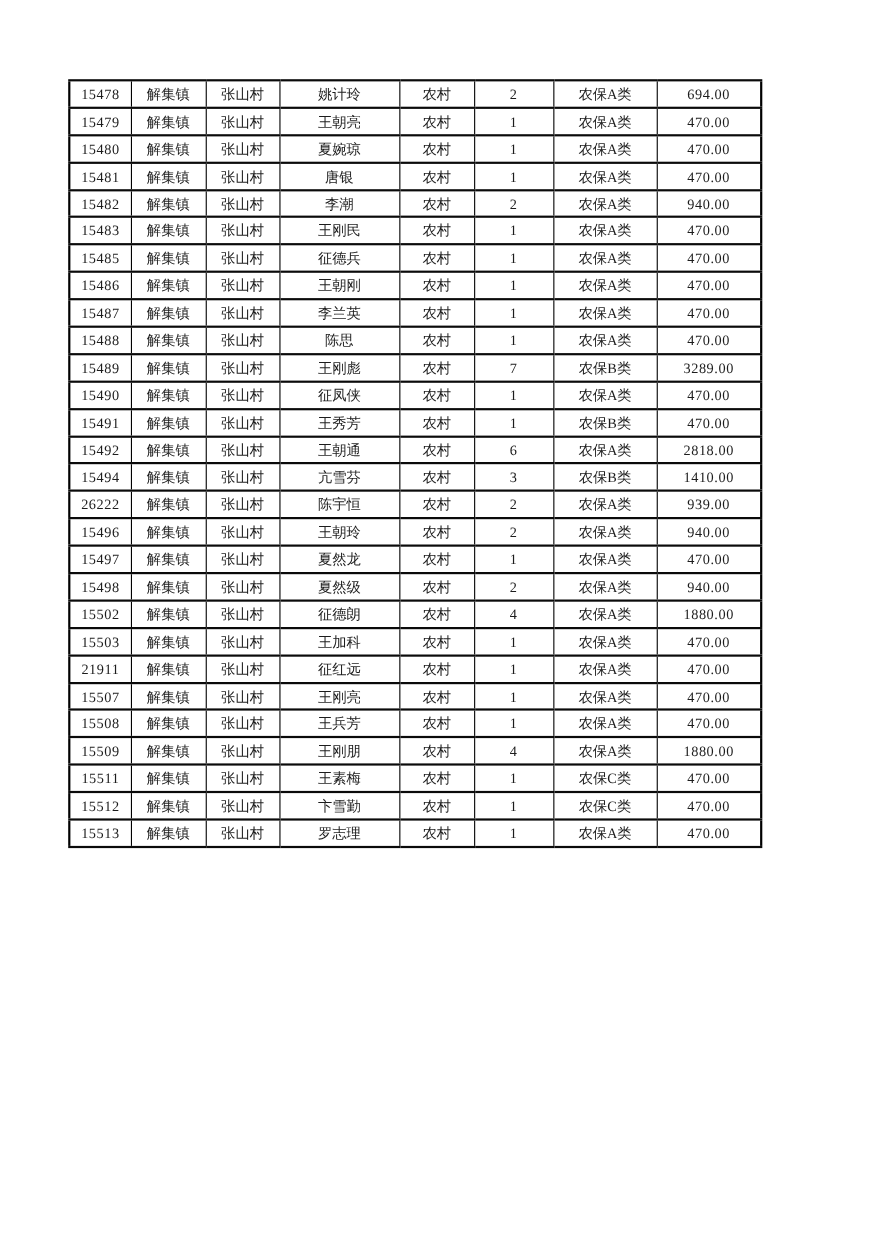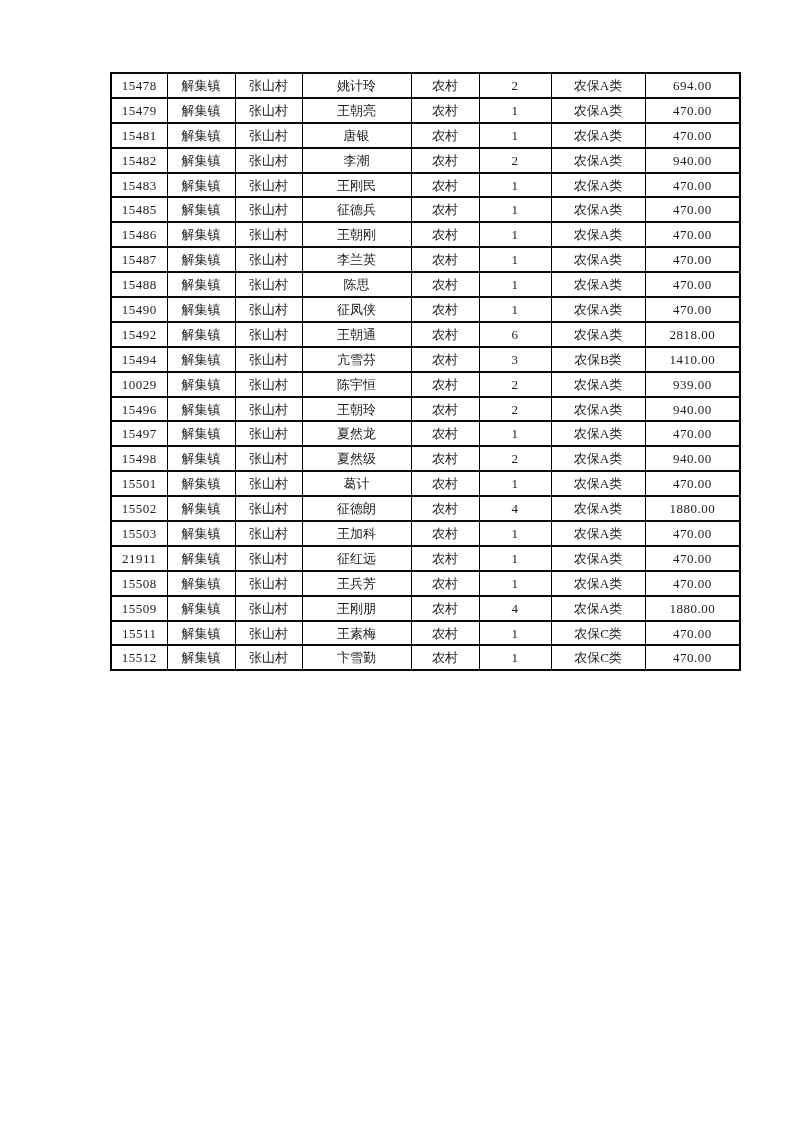--- a/index.html
+++ b/index.html
@@ -19,21 +19,20 @@
   .sheet {
     position: absolute;
     left: 62px;
     top: 72px;
   }
   table.roster {
     border-collapse: collapse;
     table-layout: fixed;
     width: 629px;
     border: 2px solid #000;
-    margin-left: 48px;
   }
   table.roster td {
     border-left: 1px solid #000;
     border-right: 1px solid #000;
     border-top: 2px solid #0a0a0a;
     border-bottom: 2px solid #0a0a0a;
     height: 24.9px;
     padding: 0 2px;
     text-align: center;
     vertical-align: middle;
@@ -86,20 +85,30 @@
           <td class="col-serial-number">15479</td>
           <td class="col-town">解集镇</td>
           <td class="col-village">张山村</td>
           <td class="col-person-name">王朝亮</td>
           <td class="col-residence-type">农村</td>
           <td class="col-insured-count">1</td>
           <td class="col-insurance-category">农保A类</td>
           <td class="col-amount">470.00</td>
         </tr>
         <tr>
+          <td class="col-serial-number">15480</td>
+          <td class="col-town">解集镇</td>
+          <td class="col-village">张山村</td>
+          <td class="col-person-name">夏婉琼</td>
+          <td class="col-residence-type">农村</td>
+          <td class="col-insured-count">1</td>
+          <td class="col-insurance-category">农保A类</td>
+          <td class="col-amount">470.00</td>
+        </tr>
+        <tr>
           <td class="col-serial-number">15481</td>
           <td class="col-town">解集镇</td>
           <td class="col-village">张山村</td>
           <td class="col-person-name">唐银</td>
           <td class="col-residence-type">农村</td>
           <td class="col-insured-count">1</td>
           <td class="col-insurance-category">农保A类</td>
           <td class="col-amount">470.00</td>
         </tr>
         <tr>
@@ -156,27 +165,47 @@
           <td class="col-serial-number">15488</td>
           <td class="col-town">解集镇</td>
           <td class="col-village">张山村</td>
           <td class="col-person-name">陈思</td>
           <td class="col-residence-type">农村</td>
           <td class="col-insured-count">1</td>
           <td class="col-insurance-category">农保A类</td>
           <td class="col-amount">470.00</td>
         </tr>
         <tr>
+          <td class="col-serial-number">15489</td>
+          <td class="col-town">解集镇</td>
+          <td class="col-village">张山村</td>
+          <td class="col-person-name">王刚彪</td>
+          <td class="col-residence-type">农村</td>
+          <td class="col-insured-count">7</td>
+          <td class="col-insurance-category">农保B类</td>
+          <td class="col-amount">3289.00</td>
+        </tr>
+        <tr>
           <td class="col-serial-number">15490</td>
           <td class="col-town">解集镇</td>
           <td class="col-village">张山村</td>
           <td class="col-person-name">征凤侠</td>
           <td class="col-residence-type">农村</td>
           <td class="col-insured-count">1</td>
           <td class="col-insurance-category">农保A类</td>
+          <td class="col-amount">470.00</td>
+        </tr>
+        <tr>
+          <td class="col-serial-number">15491</td>
+          <td class="col-town">解集镇</td>
+          <td class="col-village">张山村</td>
+          <td class="col-person-name">王秀芳</td>
+          <td class="col-residence-type">农村</td>
+          <td class="col-insured-count">1</td>
+          <td class="col-insurance-category">农保B类</td>
           <td class="col-amount">470.00</td>
         </tr>
         <tr>
           <td class="col-serial-number">15492</td>
           <td class="col-town">解集镇</td>
           <td class="col-village">张山村</td>
           <td class="col-person-name">王朝通</td>
           <td class="col-residence-type">农村</td>
           <td class="col-insured-count">6</td>
           <td class="col-insurance-category">农保A类</td>
@@ -186,21 +215,21 @@
           <td class="col-serial-number">15494</td>
           <td class="col-town">解集镇</td>
           <td class="col-village">张山村</td>
           <td class="col-person-name">亢雪芬</td>
           <td class="col-residence-type">农村</td>
           <td class="col-insured-count">3</td>
           <td class="col-insurance-category">农保B类</td>
           <td class="col-amount">1410.00</td>
         </tr>
         <tr>
-          <td class="col-serial-number">10029</td>
+          <td class="col-serial-number">26222</td>
           <td class="col-town">解集镇</td>
           <td class="col-village">张山村</td>
           <td class="col-person-name">陈宇恒</td>
           <td class="col-residence-type">农村</td>
           <td class="col-insured-count">2</td>
           <td class="col-insurance-category">农保A类</td>
           <td class="col-amount">939.00</td>
         </tr>
         <tr>
           <td class="col-serial-number">15496</td>
@@ -226,30 +255,20 @@
           <td class="col-serial-number">15498</td>
           <td class="col-town">解集镇</td>
           <td class="col-village">张山村</td>
           <td class="col-person-name">夏然级</td>
           <td class="col-residence-type">农村</td>
           <td class="col-insured-count">2</td>
           <td class="col-insurance-category">农保A类</td>
           <td class="col-amount">940.00</td>
         </tr>
         <tr>
-          <td class="col-serial-number">15501</td>
-          <td class="col-town">解集镇</td>
-          <td class="col-village">张山村</td>
-          <td class="col-person-name">葛计</td>
-          <td class="col-residence-type">农村</td>
-          <td class="col-insured-count">1</td>
-          <td class="col-insurance-category">农保A类</td>
-          <td class="col-amount">470.00</td>
-        </tr>
-        <tr>
           <td class="col-serial-number">15502</td>
           <td class="col-town">解集镇</td>
           <td class="col-village">张山村</td>
           <td class="col-person-name">征德朗</td>
           <td class="col-residence-type">农村</td>
           <td class="col-insured-count">4</td>
           <td class="col-insurance-category">农保A类</td>
           <td class="col-amount">1880.00</td>
         </tr>
         <tr>
@@ -266,20 +285,30 @@
           <td class="col-serial-number">21911</td>
           <td class="col-town">解集镇</td>
           <td class="col-village">张山村</td>
           <td class="col-person-name">征红远</td>
           <td class="col-residence-type">农村</td>
           <td class="col-insured-count">1</td>
           <td class="col-insurance-category">农保A类</td>
           <td class="col-amount">470.00</td>
         </tr>
         <tr>
+          <td class="col-serial-number">15507</td>
+          <td class="col-town">解集镇</td>
+          <td class="col-village">张山村</td>
+          <td class="col-person-name">王刚亮</td>
+          <td class="col-residence-type">农村</td>
+          <td class="col-insured-count">1</td>
+          <td class="col-insurance-category">农保A类</td>
+          <td class="col-amount">470.00</td>
+        </tr>
+        <tr>
           <td class="col-serial-number">15508</td>
           <td class="col-town">解集镇</td>
           <td class="col-village">张山村</td>
           <td class="col-person-name">王兵芳</td>
           <td class="col-residence-type">农村</td>
           <td class="col-insured-count">1</td>
           <td class="col-insurance-category">农保A类</td>
           <td class="col-amount">470.00</td>
         </tr>
         <tr>
@@ -303,17 +332,27 @@
           <td class="col-amount">470.00</td>
         </tr>
         <tr>
           <td class="col-serial-number">15512</td>
           <td class="col-town">解集镇</td>
           <td class="col-village">张山村</td>
           <td class="col-person-name">卞雪勤</td>
           <td class="col-residence-type">农村</td>
           <td class="col-insured-count">1</td>
           <td class="col-insurance-category">农保C类</td>
+          <td class="col-amount">470.00</td>
+        </tr>
+        <tr>
+          <td class="col-serial-number">15513</td>
+          <td class="col-town">解集镇</td>
+          <td class="col-village">张山村</td>
+          <td class="col-person-name">罗志理</td>
+          <td class="col-residence-type">农村</td>
+          <td class="col-insured-count">1</td>
+          <td class="col-insurance-category">农保A类</td>
           <td class="col-amount">470.00</td>
         </tr>
       </tbody>
   </table>
 </div>
 
 </body></html>

